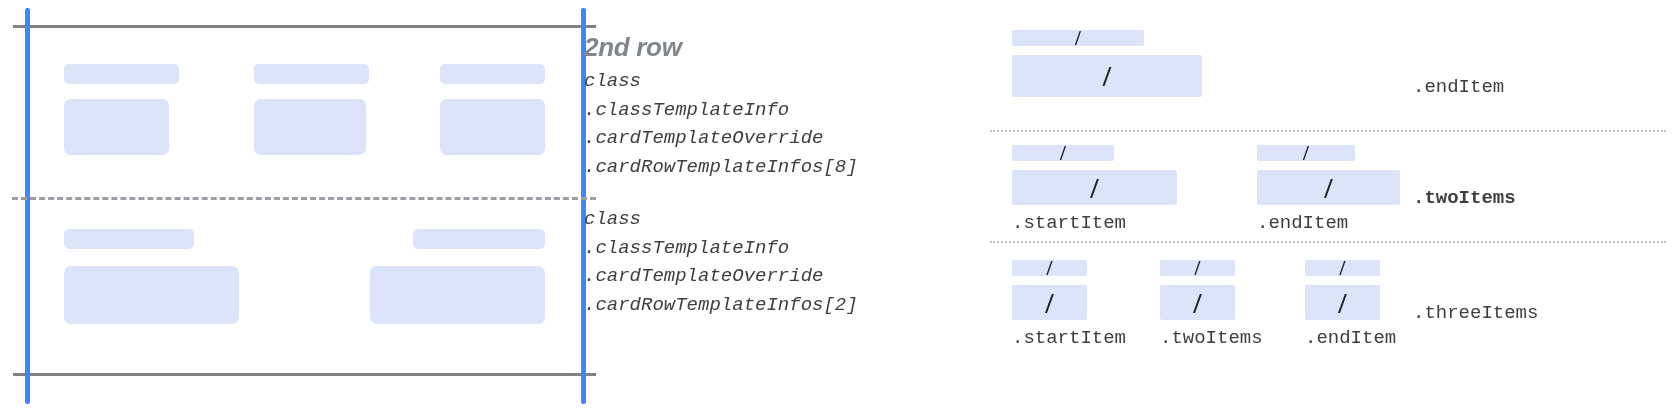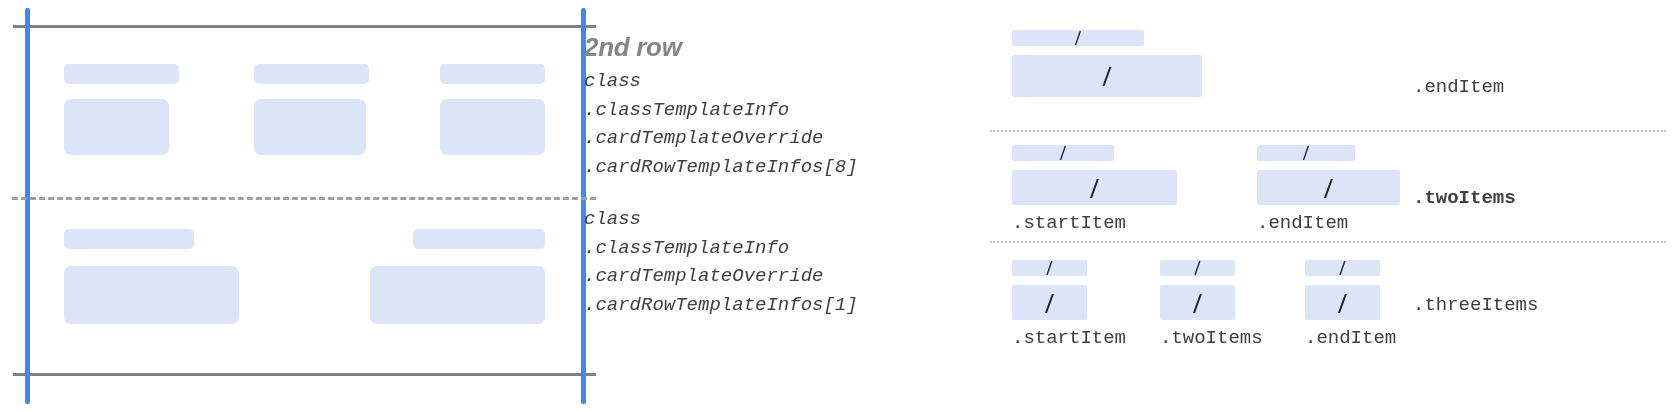--- a/index.html
+++ b/index.html
@@ -192,21 +192,21 @@
   
   #three-slot-start { left: 32px;  top: 14px; width: 75px; }
   #three-slot-start .slot-top  { width: 75px; }
   #three-slot-start .slot-main { width: 75px; height: 35px; }
   #three-slot-mid   { left: 180px; top: 14px; width: 75px; }
   #three-slot-mid .slot-top  { width: 75px; }
   #three-slot-mid .slot-main { width: 75px; height: 35px; }
   #three-slot-end   { left: 325px; top: 14px; width: 75px; }
   #three-slot-end .slot-top  { width: 75px; }
   #three-slot-end .slot-main { width: 75px; height: 35px; }
-  #three-name { left: 433px; top: 48px; }
+  #three-name { left: 433px; top: 56px; }
 </style>
 </head>
 <body>
 
 <div id="page">
 
   <div id="left-panel">
 
     <div class="hrule" id="hrule-top"></div>
     <div class="hrule" id="hrule-bottom"></div>
@@ -234,21 +234,21 @@
       <div class="row-code">class</div>
       <div class="row-code">.classTemplateInfo</div>
       <div class="row-code">.cardTemplateOverride</div>
       <div class="row-code">.cardRowTemplateInfos[8]</div>
     </div>
 
     <div class="row-block" id="row3-block">
       <div class="row-code">class</div>
       <div class="row-code">.classTemplateInfo</div>
       <div class="row-code">.cardTemplateOverride</div>
-      <div class="row-code">.cardRowTemplateInfos[1]</div>
+      <div class="row-code">.cardRowTemplateInfos[2]</div>
     </div>
   </div>
 
   <div id="right-panel">
 
     <div class="variant" id="variant-one">
       <div class="slot" id="one-slot">
         <div class="slot-top">
           <span class="slash">/</span>
         </div>

